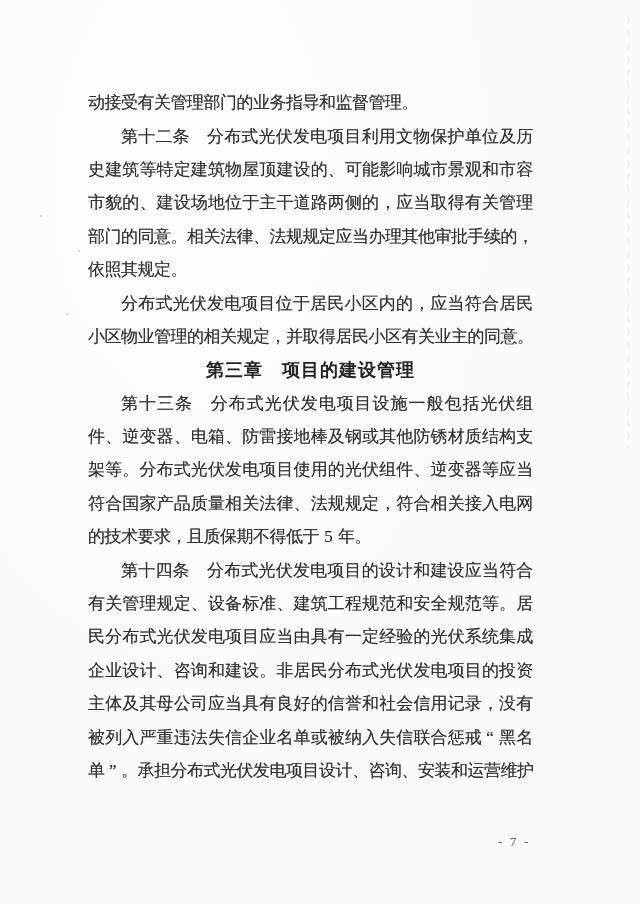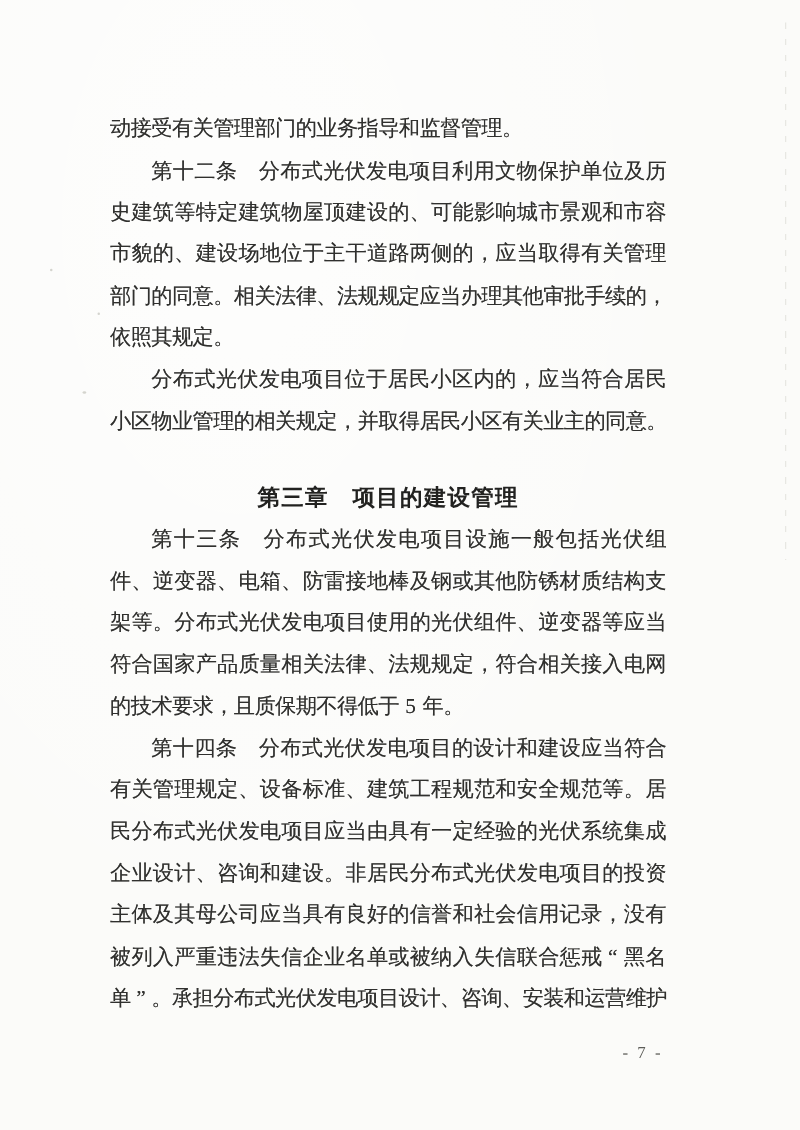--- a/index.html
+++ b/index.html
@@ -63,21 +63,20 @@
   }
   .ch.sp   { width: 5px; }
   .ch.half { width: 9px; }
   .line.heading {
     justify-content: center;
     font-family: "Liberation Sans", "DejaVu Sans", sans-serif;
     font-weight: bold;
     font-size: 18px;
     letter-spacing: 1px;
     color: #222220;
-    margin-top: 28px;
   }
   .page-number {
     position: absolute;
     left: 498px;
     top: 834px;
     font-size: 13.5px;
     letter-spacing: 2px;
     color: #5c5c58;
   }
 </style>

